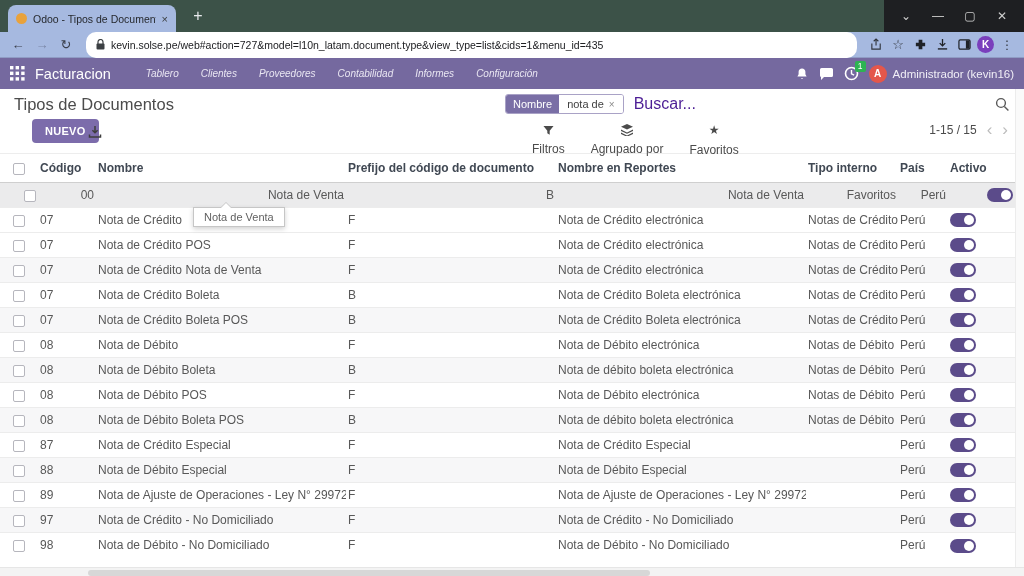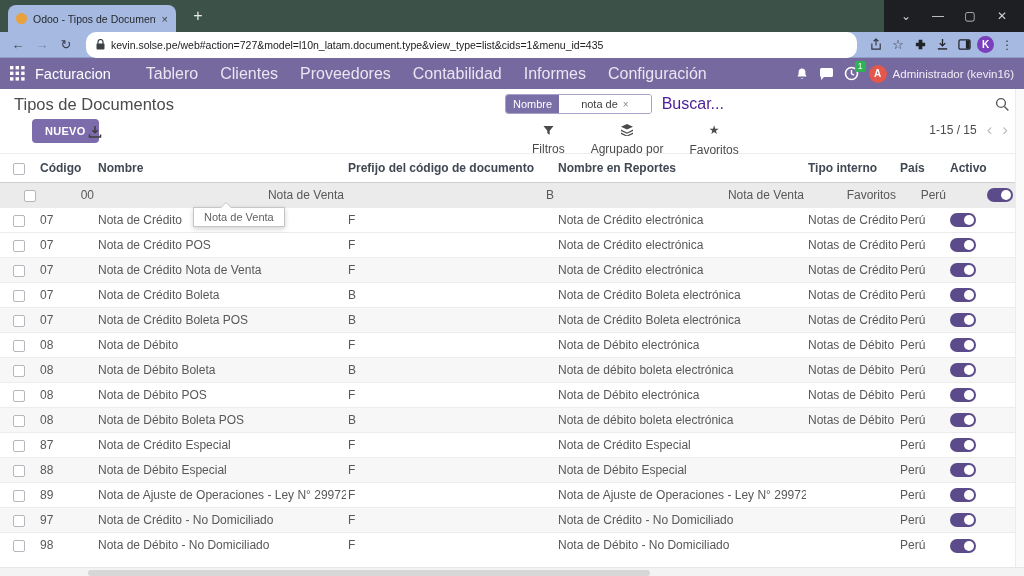--- a/index.html
+++ b/index.html
@@ -29,40 +29,40 @@
   .tb-ico { width:18px; text-align:center; color:#30343c; font-size:11px; flex:none; }
   .tb-ico svg { display:block; margin:0 auto; }
   .profile-badge { width:17px; height:17px; border-radius:50%; background:#7a3fbc; color:#fff; font-size:10px;
                    font-weight:bold; text-align:center; line-height:17px; flex:none; }
 
   
   .navbar { height:31px; background:var(--navbar,#75699f); display:flex; align-items:center; padding:0 10px; gap:4px; color:#fff; }
   .apps-icon { margin-right:6px; display:flex; }
   .brand { font-size:14.5px; font-weight:500; margin-right:22px; }
   .nav-menu { display:flex; gap:4px; align-items:center; }
-  .nav-item { font-size:16px; color:#e9e6f2; padding:4px 9px; border-radius:3px; }
+  .nav-item { font-size:10px; color:#e9e6f2; padding:4px 9px; border-radius:3px;font-style:italic; }
   .nav-right { margin-left:auto; display:flex; align-items:center; gap:10px; }
   .nav-ico { position:relative; display:flex; align-items:center; }
   .badge { position:absolute; top:-5px; right:-7px; background:var(--badge-green,#2db352); color:#fff;
            font-size:8.5px; padding:0 3px; border-radius:2px; line-height:11px; }
   .user { display:flex; align-items:center; gap:6px; }
   .avatar { width:18px; height:18px; border-radius:50%; background:var(--avatar-bg,#e4574b); color:#fff;
             font-size:10px; font-weight:bold; text-align:center; line-height:18px; }
   .user-name { font-size:11.5px; color:#f0eef6; }
 
   
   .content { position:relative; height:488px; }
   .cp-row1 { position:relative; height:28px; padding-top:8px; }
   .page-title { position:absolute; left:14px; top:6px; font-size:16.5px; color:#4c4c4c; font-weight:400; }
   .searchbar { position:absolute; left:505px; right:14px; top:4px; height:22px; display:flex; align-items:center; }
   .facet { display:flex; align-items:stretch; height:20px; margin-right:10px; border-radius:3px; overflow:hidden;
            border:1px solid #a9a2c6; }
   .facet-label { background:var(--facet-label-bg,#7a6fa6); color:#fff; font-size:11px; padding:0 7px;
                  display:flex; align-items:center; }
-  .facet-value { background:#fff; color:#3f3f3f; font-size:11px; padding:0 22px; display:flex; align-items:center; gap:5px; }
+  .facet-value { background:#fff; color:#3f3f3f; font-size:11px; padding:0 8px; display:flex; align-items:center; gap:5px; }
   .facet-x { color:#8a8a8a; font-size:10px; }
   .search-placeholder { font-size:16px; color:#4c1d95; }
   .search-glass { margin-left:auto; display:flex; }
 
   .cp-row2 { position:relative; height:32px;margin-left:20px; }
   .btn-new { position:absolute; left:12px; top:2px; background:var(--accent-button,#7c6cab); color:#fff;
              font-size:11px; font-weight:bold; padding:6px 13px; border:none; border-radius:4px; letter-spacing:.3px; }
   .export-ico { position:absolute; left:68px; top:8px; display:flex; }
   .cp-filters { position:absolute; left:512px; top:6px; display:flex; gap:26px; align-items:center; }
   .cp-filter-item { display:flex; align-items:center; gap:6px; font-size:12px; color:#4b4b4b;flex-direction:column; }

